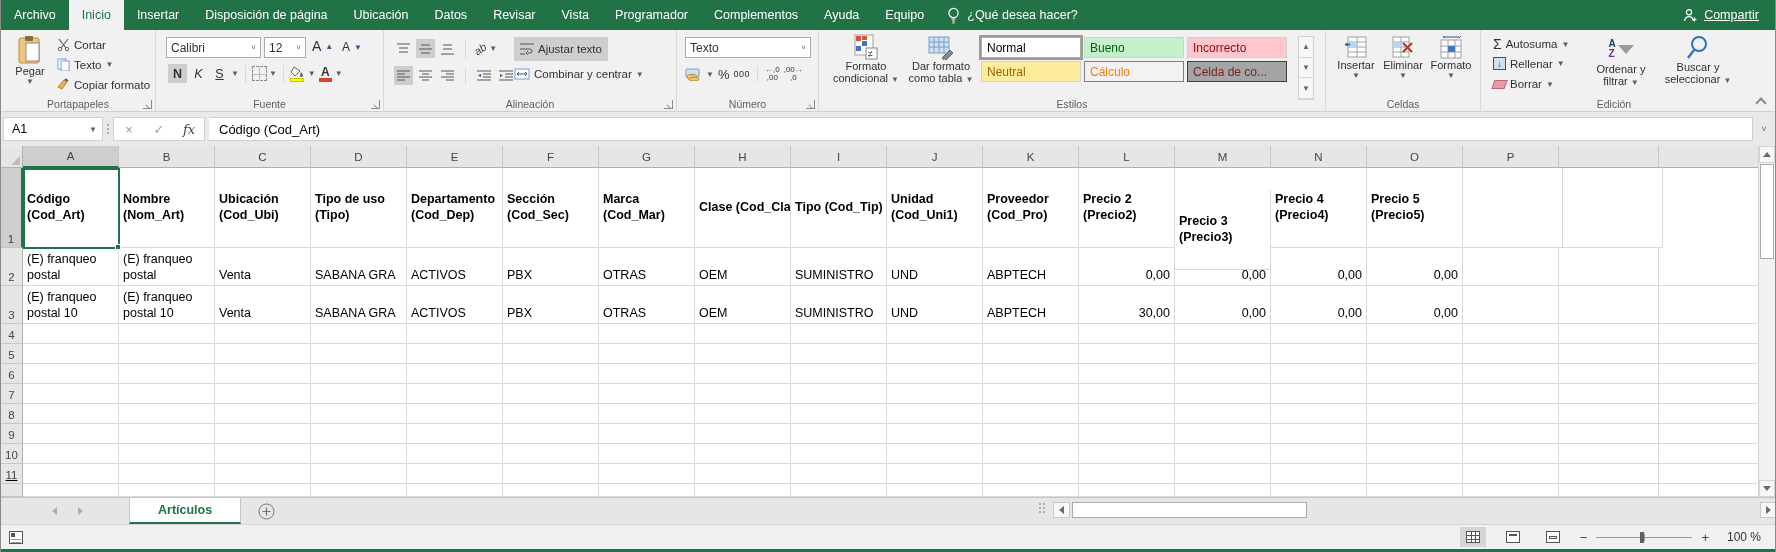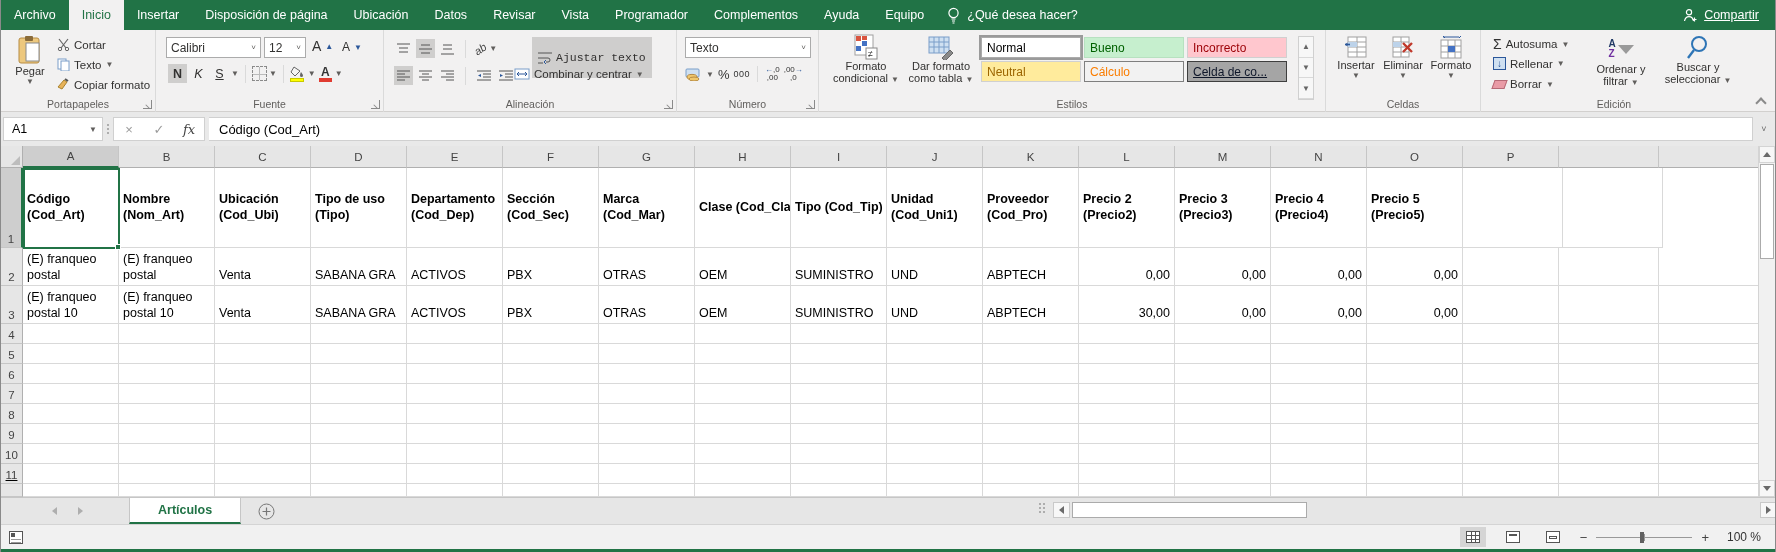--- a/index.html
+++ b/index.html
@@ -234,21 +234,21 @@
         </span>
       <span class="tbox">
           <svg width="13" height="12" viewBox="0 0 13 12">
             <path d="M2 2h9M2 6h9M0 11h13" stroke="#555"></path>
           </svg>
         </span>
       <span class="sep-v" style="position:static;height:18px;margin:0 5px;"></span>
       <span style="font-size:11px;font-style:italic;color:#444;transform:rotate(-35deg);display:inline-block;">ab</span>
       <span class="dd">▼</span>
     </div>
-    <div class="rbtn-s active-tog" style="left:148px;top:7px;padding:14px 6px;font-family:Liberation Mono, monospace;">
+    <div class="rbtn-s active-tog" style="left:130px;top:7px;padding:6px 6px;">
       <svg width="14" height="12" viewBox="0 0 14 12">
           <path d="M0 1h14M0 6h10a2 2 0 110 4H8M0 11h5" stroke="#555" fill="none"></path>
           <path d="M8 8l-2 2 2 2" stroke="#2b579a" fill="none"></path>
         </svg>
       <span>Ajustar texto</span>
     </div>
     <div style="position:absolute;left:10px;top:36px;display:flex;align-items:center;gap:3px;">
       <span class="tbox active-tog">
           <svg width="13" height="12" viewBox="0 0 13 12">
             <path d="M0 1h13M0 4h8M0 7h13M0 10h8" stroke="#555"></path>
@@ -336,21 +336,21 @@
         </svg>
       <span>Dar formato</span>
       <span><span>como tabla</span> <span class="dd">▼</span></span>
     </div>
     <div id="style-gallery">
         <div class="chip selchip" style="background: rgb(255, 255, 255); color: rgb(0, 0, 0); border-color: rgb(171, 171, 171);">Normal</div>
         <div class="chip" style="background: rgb(198, 239, 206); color: rgb(0, 97, 0); border-color: rgb(183, 225, 192);">Bueno</div>
         <div class="chip" style="background: rgb(255, 199, 206); color: rgb(156, 0, 6);">Incorrecto</div>
         <div class="chip" style="background: rgb(255, 235, 156); color: rgb(156, 101, 0);">Neutral</div>
         <div class="chip" style="background: rgb(242, 242, 242); color: rgb(250, 125, 0); border-color: rgb(127, 127, 127);">Cálculo</div>
-        <div class="chip" style="background: rgb(165, 165, 165); color: #0f172a; border-color: rgb(63, 63, 63); text-decoration: underline;">Celda de co...</div>
+        <div class="chip" style="background: rgb(165, 165, 165); color: #7f1d1d; border-color: rgb(63, 63, 63);">Celda de co...</div>
       </div>
     <div class="gal-arrows">
       <span>▲</span>
       <span>▼</span>
       <span>▼</span>
     </div>
     <span class="rlabel">Estilos</span>
   </div>
 
   <div class="rgroup" style="left:1325px;width:155px;">
@@ -490,21 +490,21 @@
         <div class="cell" style="width: 96px; height: 80px;">Marca
 (Cod_Mar)</div>
         <div class="cell" style="width: 96px; height: 80px;">Clase (Cod_Cla)</div>
         <div class="cell" style="width: 96px; height: 80px;">Tipo (Cod_Tip)</div>
         <div class="cell" style="width: 96px; height: 80px;">Unidad
 (Cod_Uni1)</div>
         <div class="cell" style="width: 96px; height: 80px;">Proveedor
 (Cod_Pro)</div>
         <div class="cell" style="width: 96px; height: 80px;">Precio 2
 (Precio2)</div>
-        <div class="cell" style="width: 96px; height: 80px;">Precio 3
+        <div class="cell" style="width: 96px; height: 80px; margin-top: 22px;">Precio 3
 (Precio3)</div>
         <div class="cell" style="width: 96px; height: 80px;">Precio 4
 (Precio4)</div>
         <div class="cell" style="width: 96px; height: 80px;">Precio 5
 (Precio5)</div>
         <div class="cell" style="width: 100px; height: 80px;"></div>
         <div class="cell" style="width: 100px; height: 80px;"></div>
       </div>
       <div class="grow r-data" style="height: 38px;">
         <div class="row-h" style="height: 38px;">2</div>

